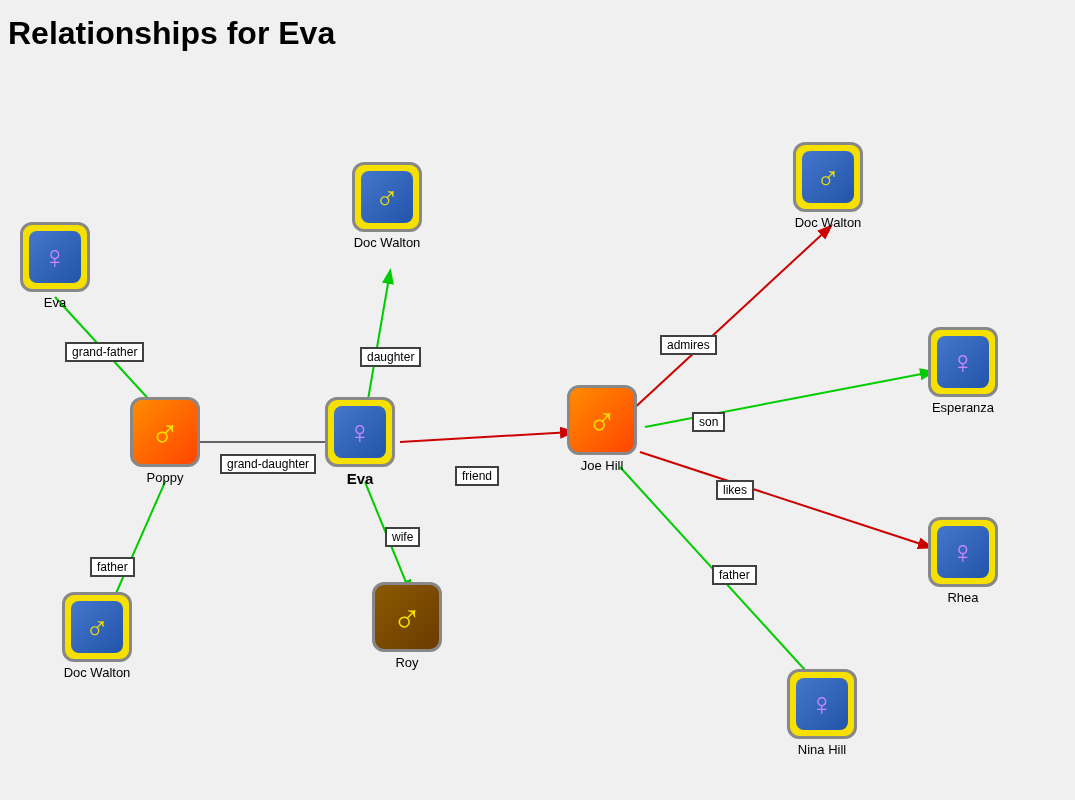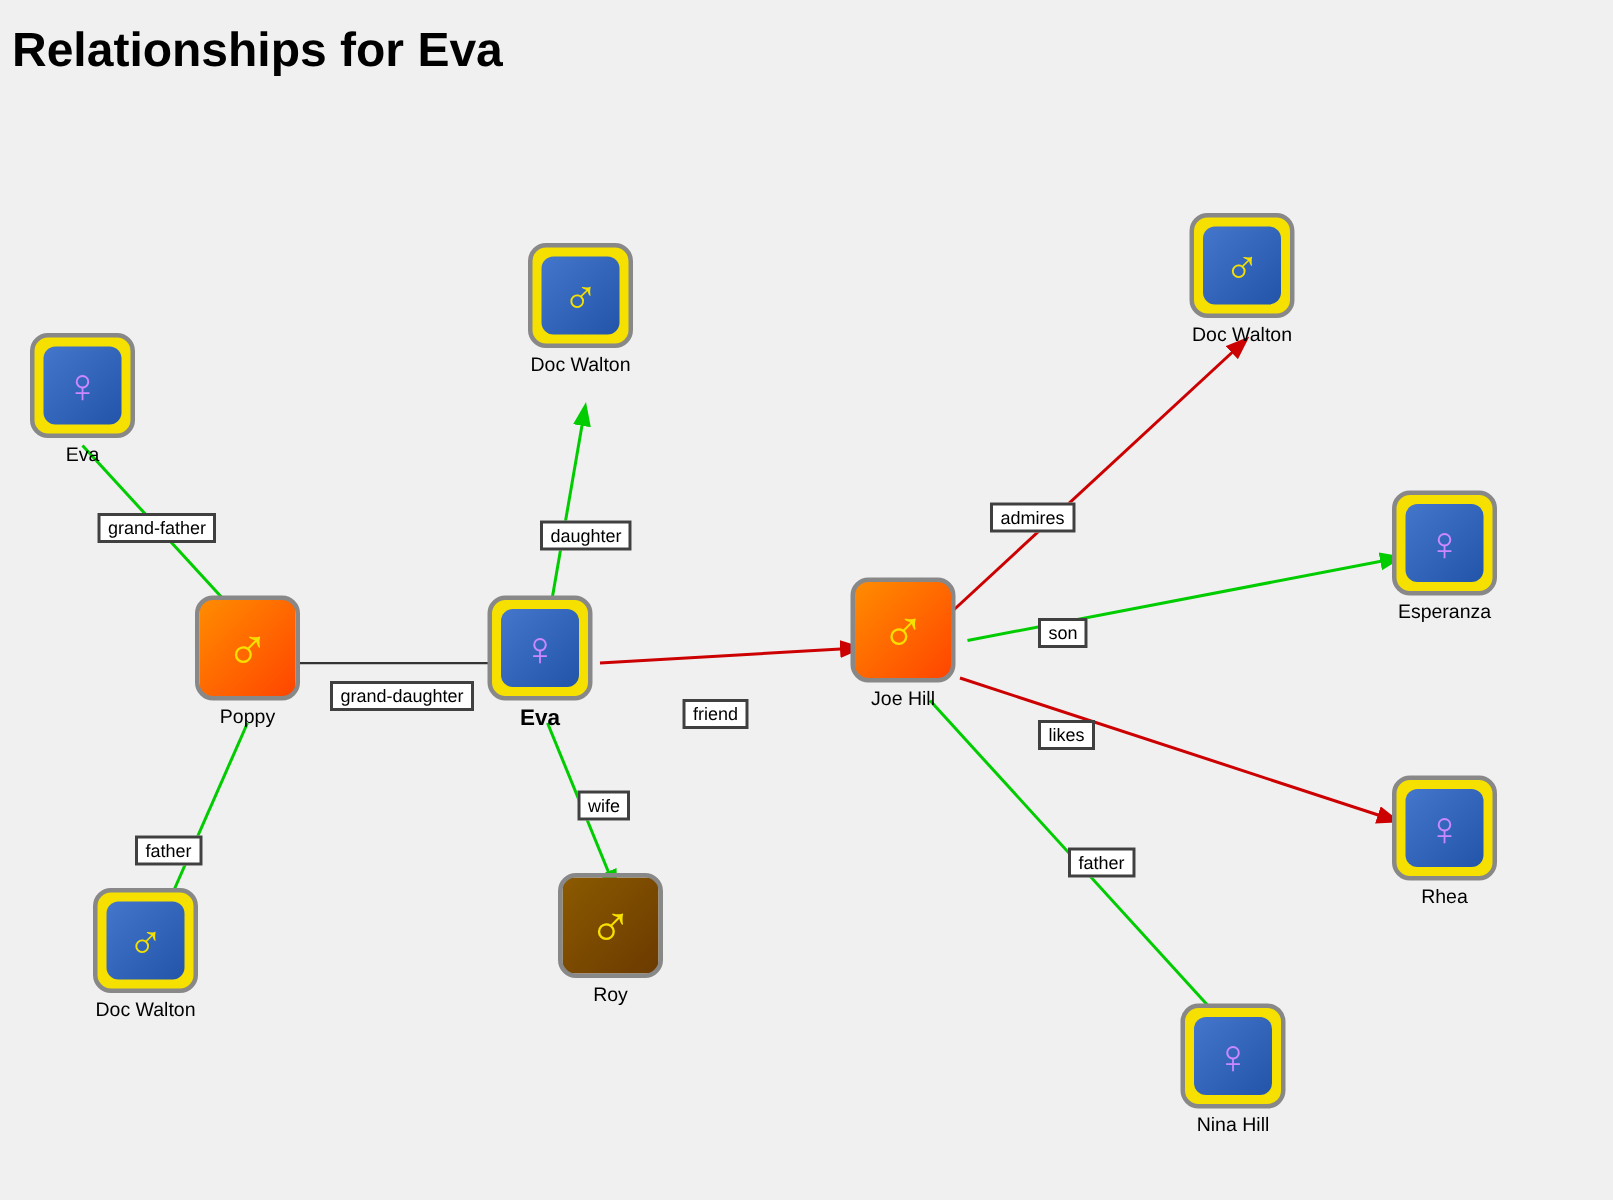--- a/index.html
+++ b/index.html
@@ -146,21 +146,21 @@
   </svg>
 
   <div class="relation-label" style="left:65px;top:275px">grand-father</div>
   <div class="relation-label" style="left:90px;top:490px">father</div>
   <div class="relation-label" style="left:360px;top:280px">daughter</div>
   <div class="relation-label" style="left:220px;top:387px">grand-daughter</div>
   <div class="relation-label" style="left:455px;top:399px">friend</div>
   <div class="relation-label" style="left:385px;top:460px">wife</div>
   <div class="relation-label" style="left:660px;top:268px">admires</div>
   <div class="relation-label" style="left:692px;top:345px">son</div>
-  <div class="relation-label" style="left:692px;top:413px">likes</div>
+  <div class="relation-label" style="left:716px;top:413px">likes</div>
   <div class="relation-label" style="left:712px;top:498px">father</div>
 
   <div class="node" style="left:20px;top:155px">
     <div class="node-icon yellow-bg">
       <div class="inner-blue">
         <span class="gender-symbol female">♀</span>
       </div>
     </div>
     <div class="node-label">Eva</div>
   </div>

